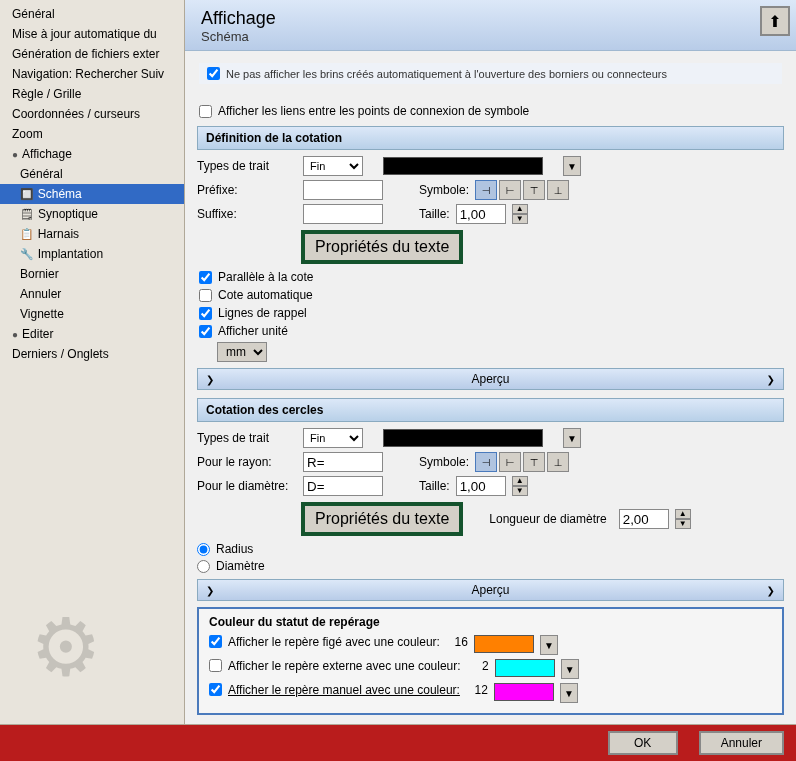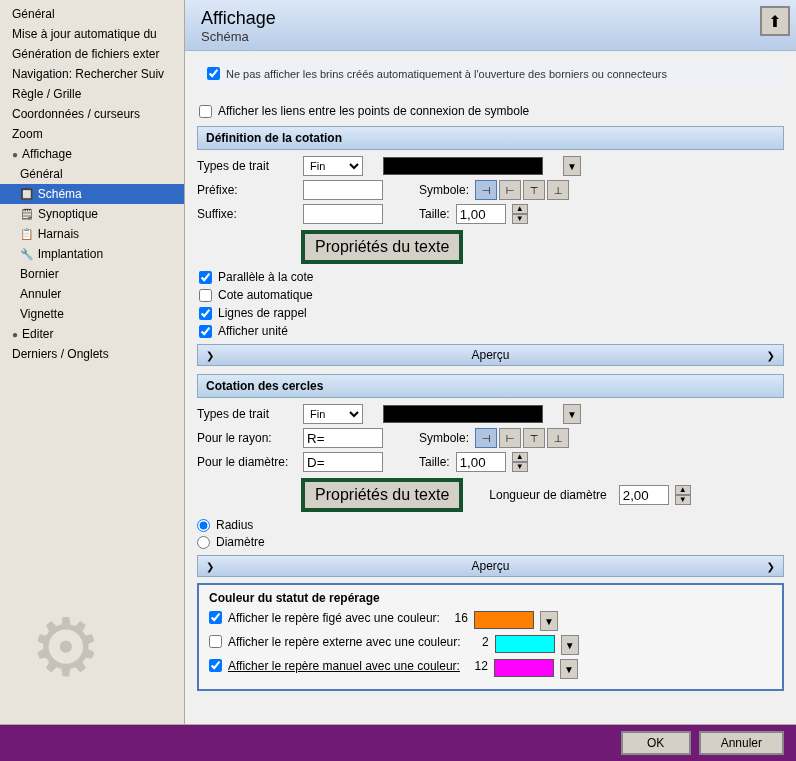--- a/index.html
+++ b/index.html
@@ -60,21 +60,21 @@
 
     
     .color-section { border: 2px solid #4a7abc; margin: 6px 0; padding: 6px 10px; background: #f5f5f5; }
     .color-section-title { font-weight: bold; font-size: 12px; margin-bottom: 6px; }
     .color-row { display: flex; align-items: flex-start; gap: 6px; margin: 4px 0; }
     .color-num { width: 22px; text-align: right; font-size: 12px; }
     .color-swatch { width: 60px; height: 18px; border: 1px solid #555; }
     .color-dropdown { background: #d4d0c8; border: 1px solid #888; height: 20px; width: 18px; display: flex; align-items: center; justify-content: center; cursor: pointer; font-size: 10px; }
 
     
-    .bottom-bar { background: #701a75; border-top: 1px solid #b0a898; padding: 6px 12px; display: flex; justify-content: flex-end; gap: 8px; }
+    .bottom-bar { background: #b91c1c; border-top: 1px solid #b0a898; padding: 6px 12px; display: flex; justify-content: flex-end; gap: 21px; }
     .bottom-btn { background: #d4d0c8; border: 2px solid #888; padding: 3px 20px; cursor: pointer; font-size: 12px; min-width: 70px; }
 
     
     .upload-icon-btn { position: absolute; top: 8px; right: 8px; background: #d4d0c8; border: 2px solid #888; width: 30px; height: 30px; display: flex; align-items: center; justify-content: center; cursor: pointer; font-size: 16px; }
 
     
     .blue-arrow { color: #1565c0; font-size: 18px; font-weight: bold; }
 
     .gear-watermark { position: fixed; bottom: 60px; left: 30px; width: 100px; height: 100px; opacity: 0.15; font-size: 80px; pointer-events: none; z-index: 0; }
 
@@ -228,20 +228,25 @@
         </div>
         <div class="checkbox-row">
           <input type="checkbox" checked="" style="">
           <span>Lignes de rappel</span>
         </div>
         <div class="checkbox-row">
           <input type="checkbox" checked="" style="">
           <span>Afficher unité</span>
         </div>
 
+        <div style="margin: 4px 0 4px 20px;">
+          <select class="mm-select">
+            <option>mm</option>
+          </select>
+        </div>
 
         <div class="apercu-bar">
           <span class="apercu-chevron">❯</span>
           <span>Aperçu</span>
           <span class="apercu-chevron">❯</span>
         </div>
 
         <div class="section-header">
           <span>Cotation des cercles</span>
         </div>

